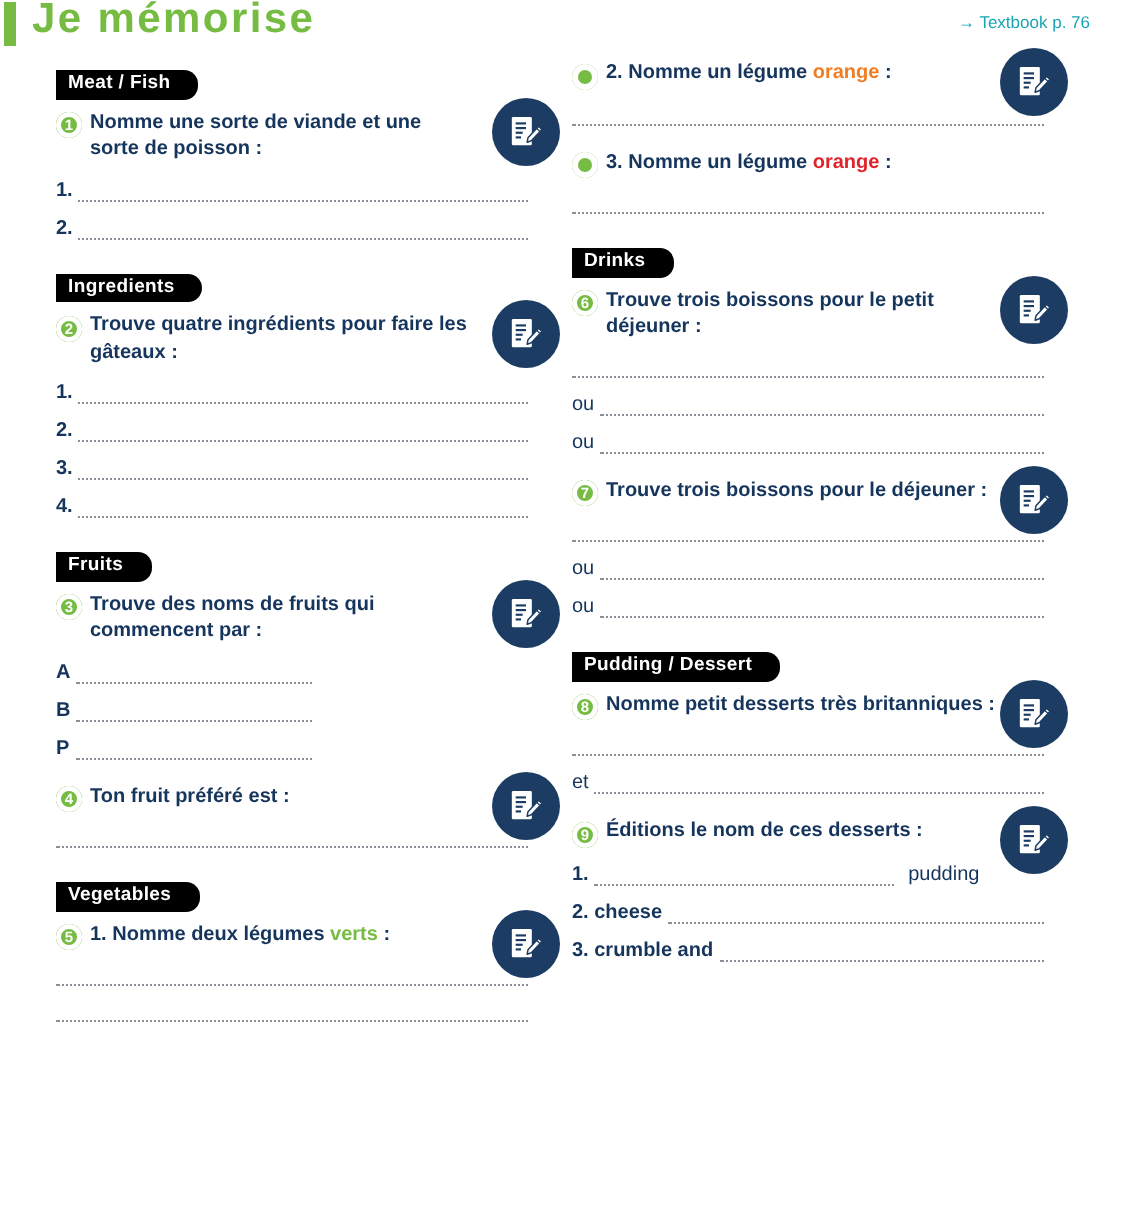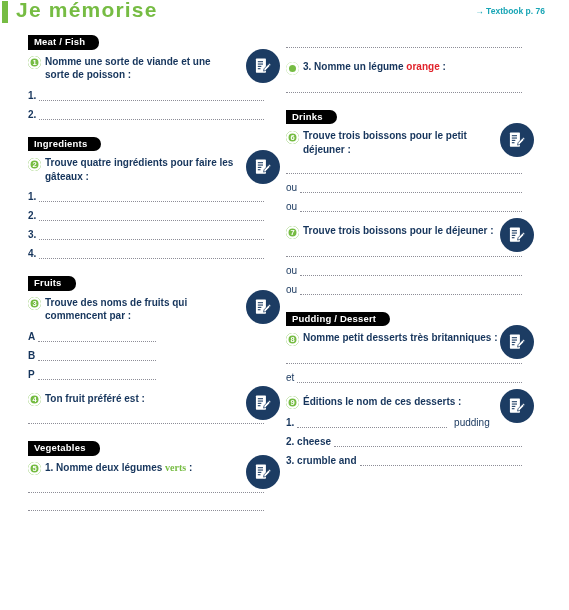--- a/index.html
+++ b/index.html
@@ -40,21 +40,21 @@
     font-weight: bold;
     color: #76bc43;
     letter-spacing: 1.2px;
     white-space: nowrap;
   }
   .textbook-ref {
     position: absolute;
     right: 12px;
     top: 6px;
     font-size: 8.5px;
-    font-weight: bold;
+    font-weight: normal;
     color: #18a5b5;
     white-space: nowrap;
   }
 
   
   .col {
     position: absolute;
     top: 30px;
   }
   .col-left {
@@ -111,21 +111,21 @@
     font-size: 10px;
     font-weight: bold;
     line-height: 13.5px;
     color: #16355c;
     max-width: 192px;
   }
   .q-text.wide { max-width: 206px; }
 
   .hl-orange { color: #f07d22; }
   .hl-red    { color: #e1232b; }
-  .hl-green  { color: #76bc43; font-family: Liberation Serif, serif; }
+  .hl-green  { color: #76bc43; }
 
   
   .pencil-icon {
     position: absolute;
     width: 34px;
     height: 34px;
     border-radius: 50%;
     background: #1c3c63;
     display: flex;
     align-items: center;
@@ -314,20 +314,35 @@
     <div class="ans-line">
       <span class="dots fill"></span>
     </div>
     <div class="ans-line">
       <span class="dots fill"></span>
     </div>
     <div class="spacer-md"></div>
   </div>
 
 <div class="col col-right" id="col-right">
+    <div class="q-row">
+      <span class="q-badge hollow"></span>
+      <div class="q-text wide"><span class="">2. Nomme un légume </span><span class="hl-orange">orange</span><span class=""> :</span></div>
+      <div class="pencil-icon" style="right: -12px; top: -6px;">
+        <svg width="20" height="20" viewBox="0 0 24 24" aria-hidden="true">
+          <rect x="3.5" y="3" width="12" height="17" rx="0.8" fill="#ffffff"></rect>
+          <rect x="5.8" y="6.2" width="6.2" height="1.3" fill="#1c3c63"></rect>
+          <rect x="5.8" y="9" width="6.2" height="1.3" fill="#1c3c63"></rect>
+          <rect x="5.8" y="11.8" width="4.2" height="1.3" fill="#1c3c63"></rect>
+          <rect x="5.8" y="14.6" width="3.2" height="1.3" fill="#1c3c63"></rect>
+          <path d="M13.2 15.4 L19.6 8.6 L21.6 10.5 L15.2 17.3 L12.7 18.1 Z" fill="#ffffff" stroke="#1c3c63" stroke-width="0.9" stroke-linejoin="round"></path>
+          <path d="M18.4 9.8 L20.4 11.7" stroke="#1c3c63" stroke-width="0.8"></path>
+        </svg>
+      </div>
+    </div>
     <div class="ans-line">
       <span class="dots fill"></span>
     </div>
     <div class="spacer-md"></div>
     <div class="q-row">
       <span class="q-badge hollow"></span>
       <div class="q-text wide"><span class="">3. Nomme un légume </span><span class="hl-red">orange</span><span class=""> :</span></div>
     </div>
     <div class="ans-line">
       <span class="dots fill"></span>

